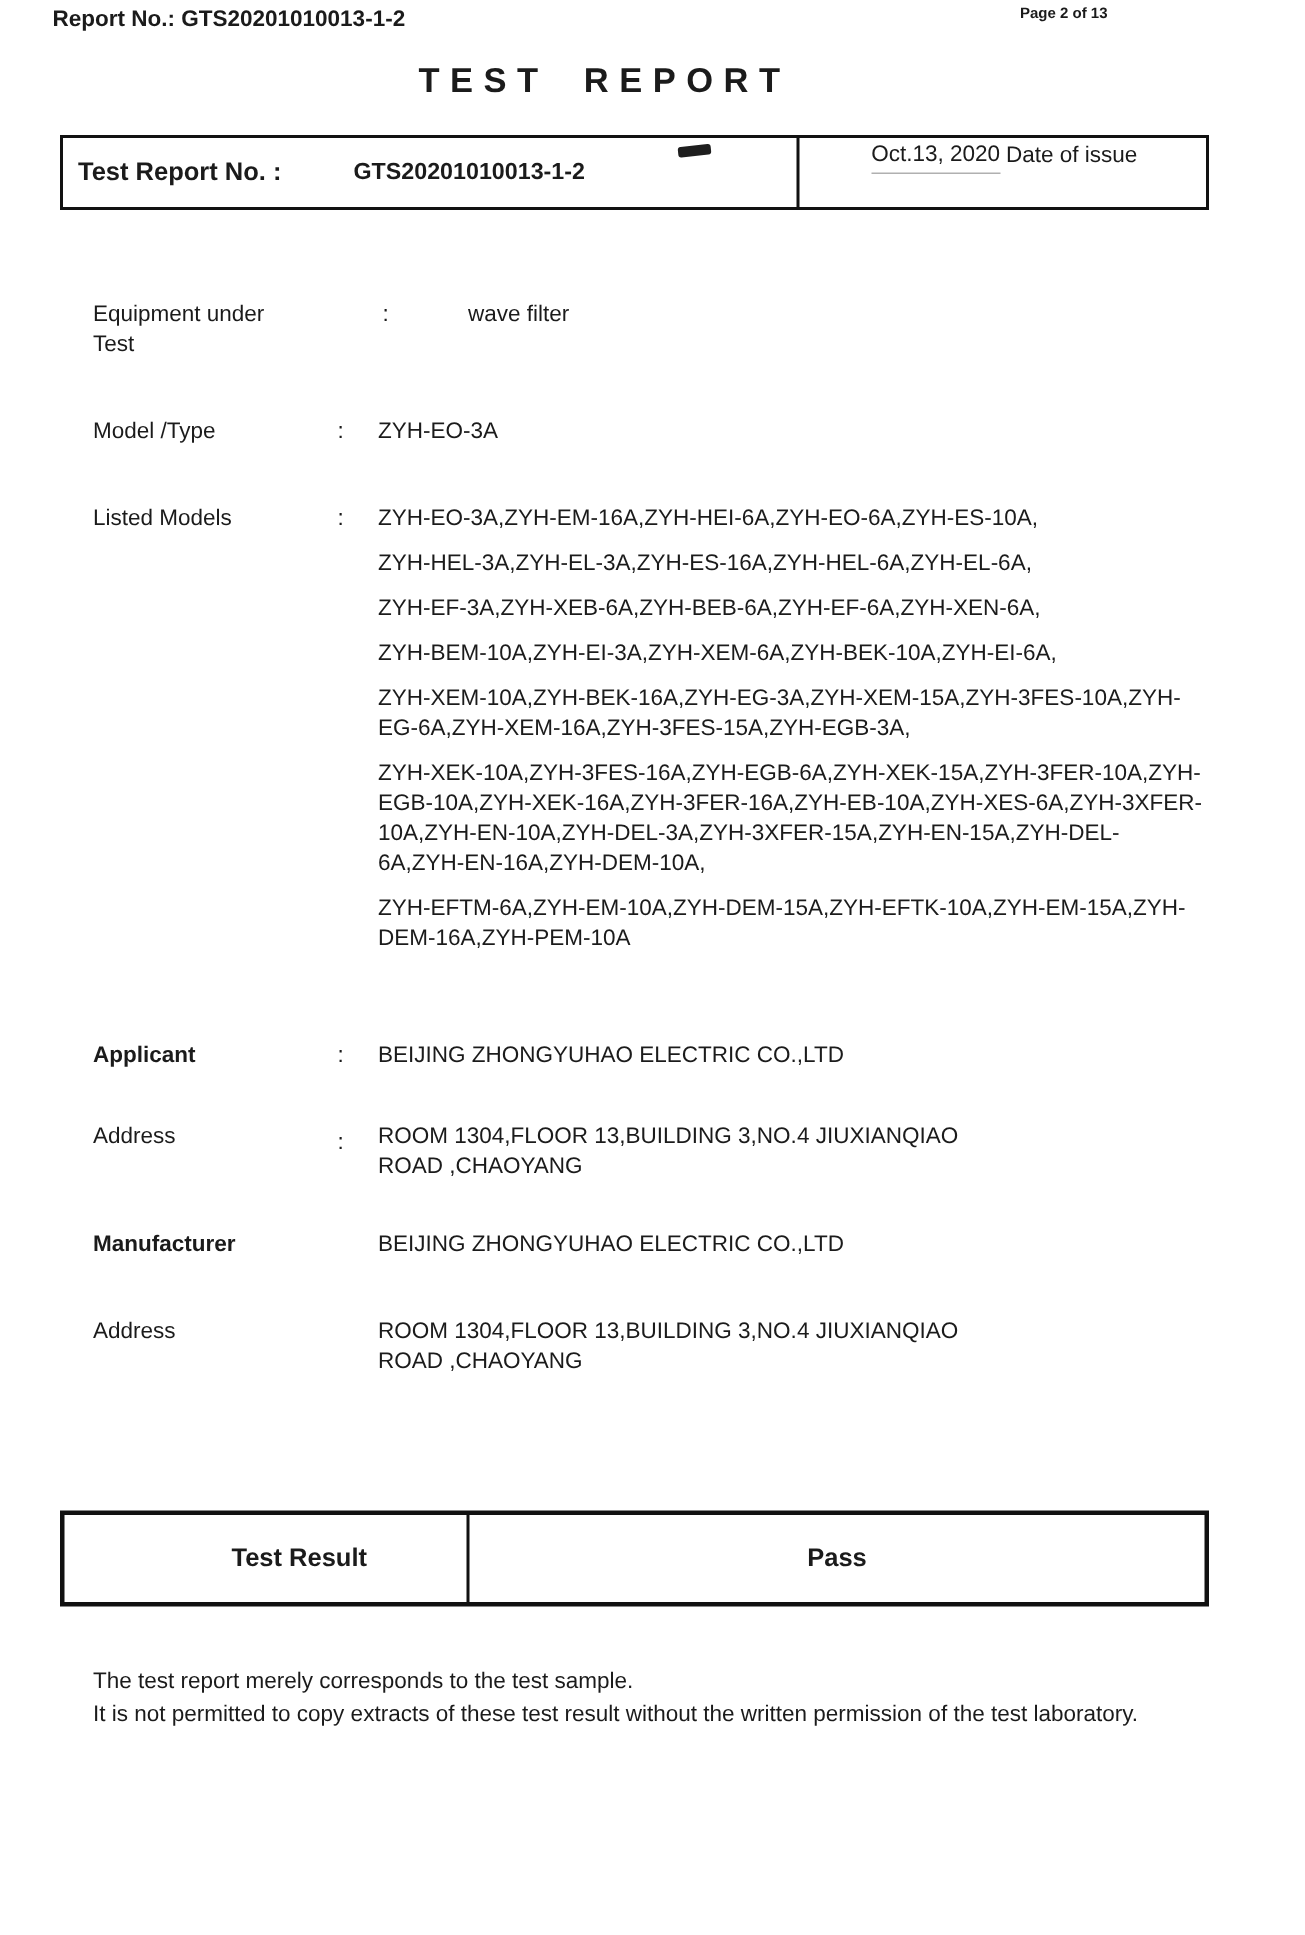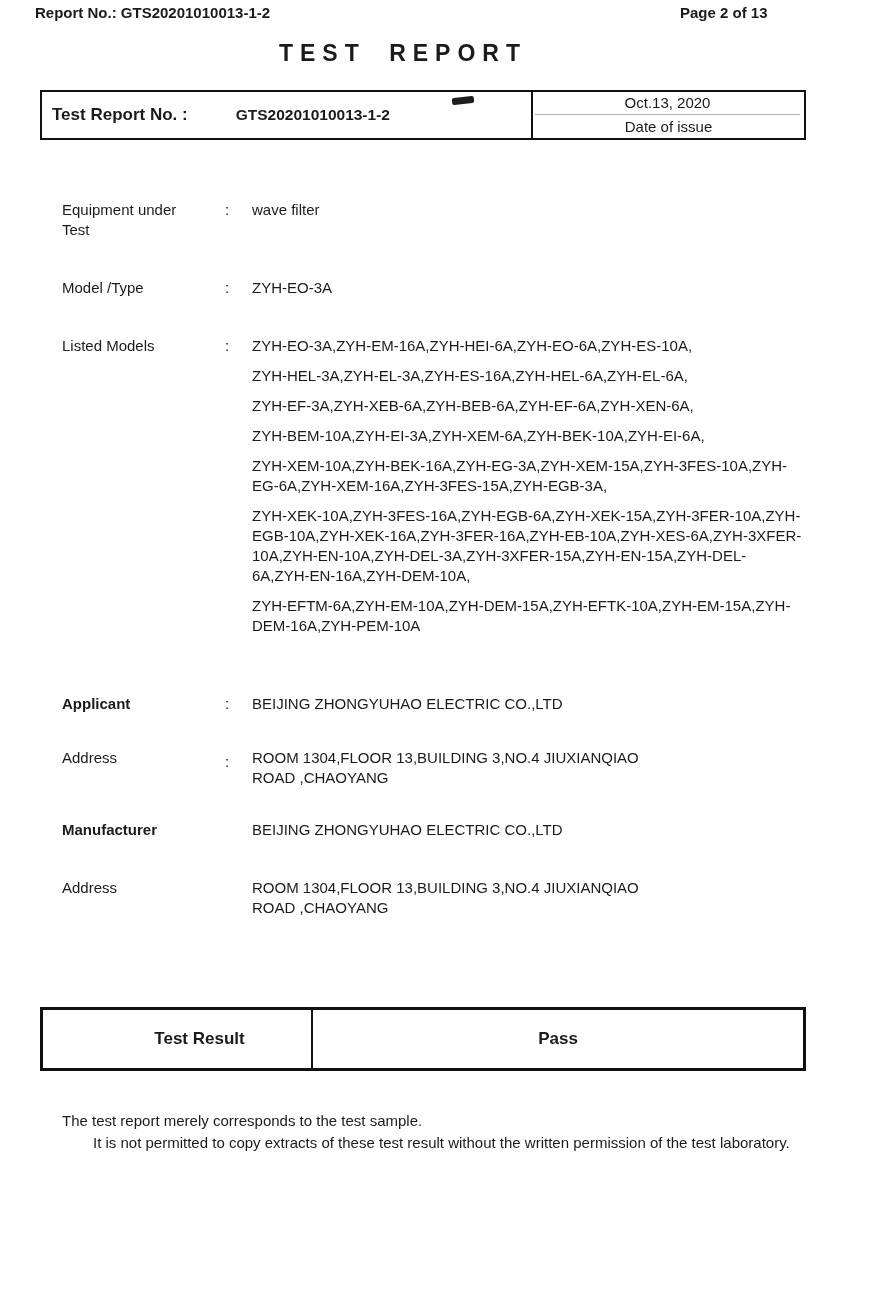--- a/index.html
+++ b/index.html
@@ -11,21 +11,21 @@
     font-family: "Liberation Sans", "DejaVu Sans", sans-serif;
     color: #1b1b1b;
     overflow: hidden;
   }
   .abs { position: absolute; }
   .b { font-weight: bold; }
   .pre { white-space: pre-line; }
 
   
   #hdr-left  { left: 35px; top: 4px; font-size: 15px; font-weight: bold; }
-  #hdr-right { left: 680px; top: 4px; font-size: 15px; font-weight: bold; }
+  #hdr-right { left: 680px; top: 4px; font-size: 10px; font-weight: bold; }
 
   
   #doc-title {
     left: 0; top: 40px; width: 100%;
     text-align: center;
     font-size: 23px; font-weight: bold;
     letter-spacing: 7px; word-spacing: 10px;
   }
 
   
@@ -33,21 +33,21 @@
     left: 40px; top: 90px; width: 766px; height: 50px;
     border: 2px solid #111; display: flex; box-sizing: border-box;
   }
   #report-table .cell-left {
     width: 489px; display: flex; align-items: center; box-sizing: border-box;
   }
   #report-table .rt-label { font-size: 17px; font-weight: bold; padding-left: 10px; }
   #report-table .rt-number { font-size: 15.5px; font-weight: bold; margin-left: 48px; }
   #report-table .cell-right {
     flex: 1; border-left: 2px solid #111; box-sizing: border-box;
-    display: flex; flex-direction: column; justify-content: center;
+    display: flex; flex-direction: row; justify-content: center;
   }
   #report-table .date-top {
     text-align: center; font-size: 15px; height: 23px; line-height: 22px;
     border-bottom: 1.5px solid #b0b0b0; margin: 0 4px 0 2px;
   }
   #report-table .date-bottom {
     text-align: center; font-size: 15px; height: 23px; line-height: 24px;
   }
 
   
@@ -74,21 +74,21 @@
     font-size: 17px; font-weight: bold; padding-left: 45px;
   }
   #result-table .cell-right {
     flex: 1; display: flex; align-items: center; justify-content: center;
     font-size: 17px; font-weight: bold;
   }
 
   
   #disclaimer { left: 62px; top: 1110px; width: 748px; font-size: 15px; line-height: 21.5px; }
   #disclaimer p { margin: 0; }
-  #disclaimer .just { text-align: justify; text-justify: inter-word; margin-left: 31px; }
+  #disclaimer .just { text-align: justify; text-justify: inter-word; }
 </style>
 </head>
 <body>
 
 <div id="page">
 
   <div id="hdr-left" class="abs">Report No.: GTS20201010013-1-2</div>
   <div id="hdr-right" class="abs">Page 2 of 13</div>
 
   <div id="doc-title" class="abs">TEST REPORT</div>
@@ -99,21 +99,21 @@
     <div class="cell-left">
       <span class="rt-label">Test Report No. :</span>
       <span class="rt-number">GTS20201010013-1-2</span>
     </div>
     <div class="cell-right">
       <div class="date-top">Oct.13, 2020</div>
       <div class="date-bottom">Date of issue</div>
     </div>
   </div>
 
-  <div class="abs frow" style="top:200px;">
+  <div class="abs frow" style="top:200px;gap:30px;">
     <div class="lbl pre">Equipment under
 Test</div>
     <div class="colon">:</div>
     <div class="val">wave filter</div>
   </div>
 
   <div class="abs frow" style="top:278px;">
     <div class="lbl">Model /Type</div>
     <div class="colon">:</div>
     <div class="val">ZYH-EO-3A</div>

